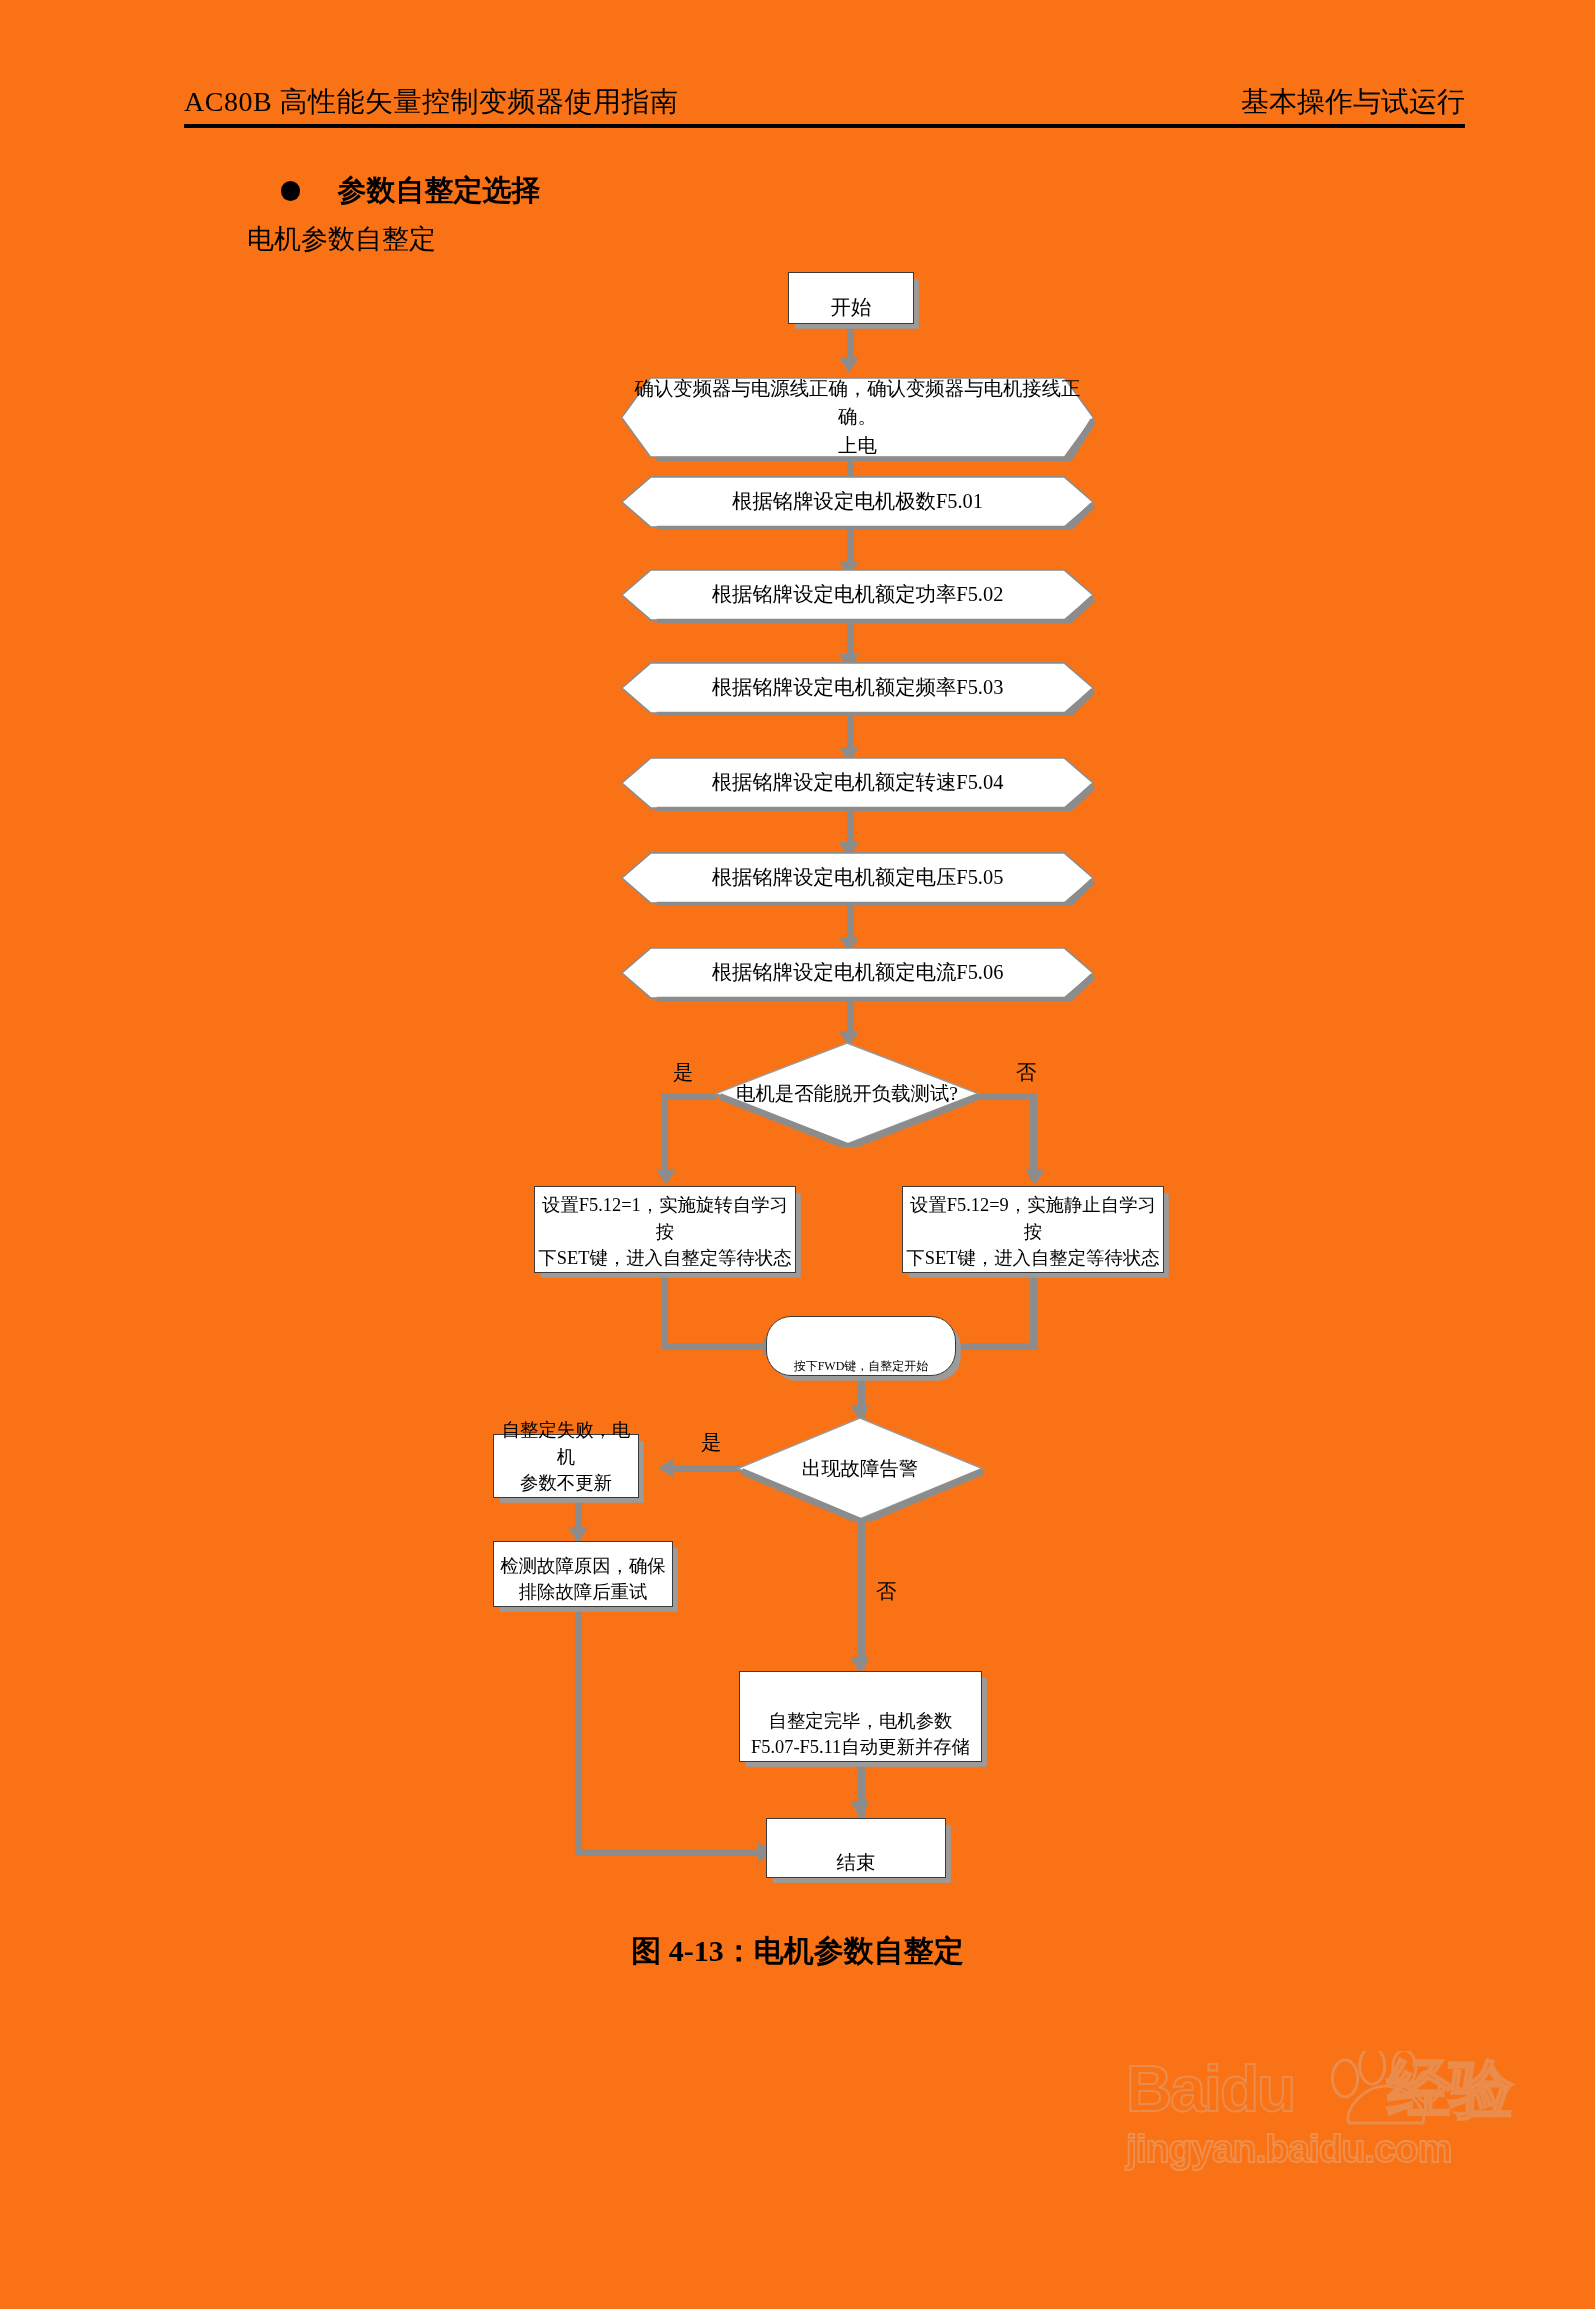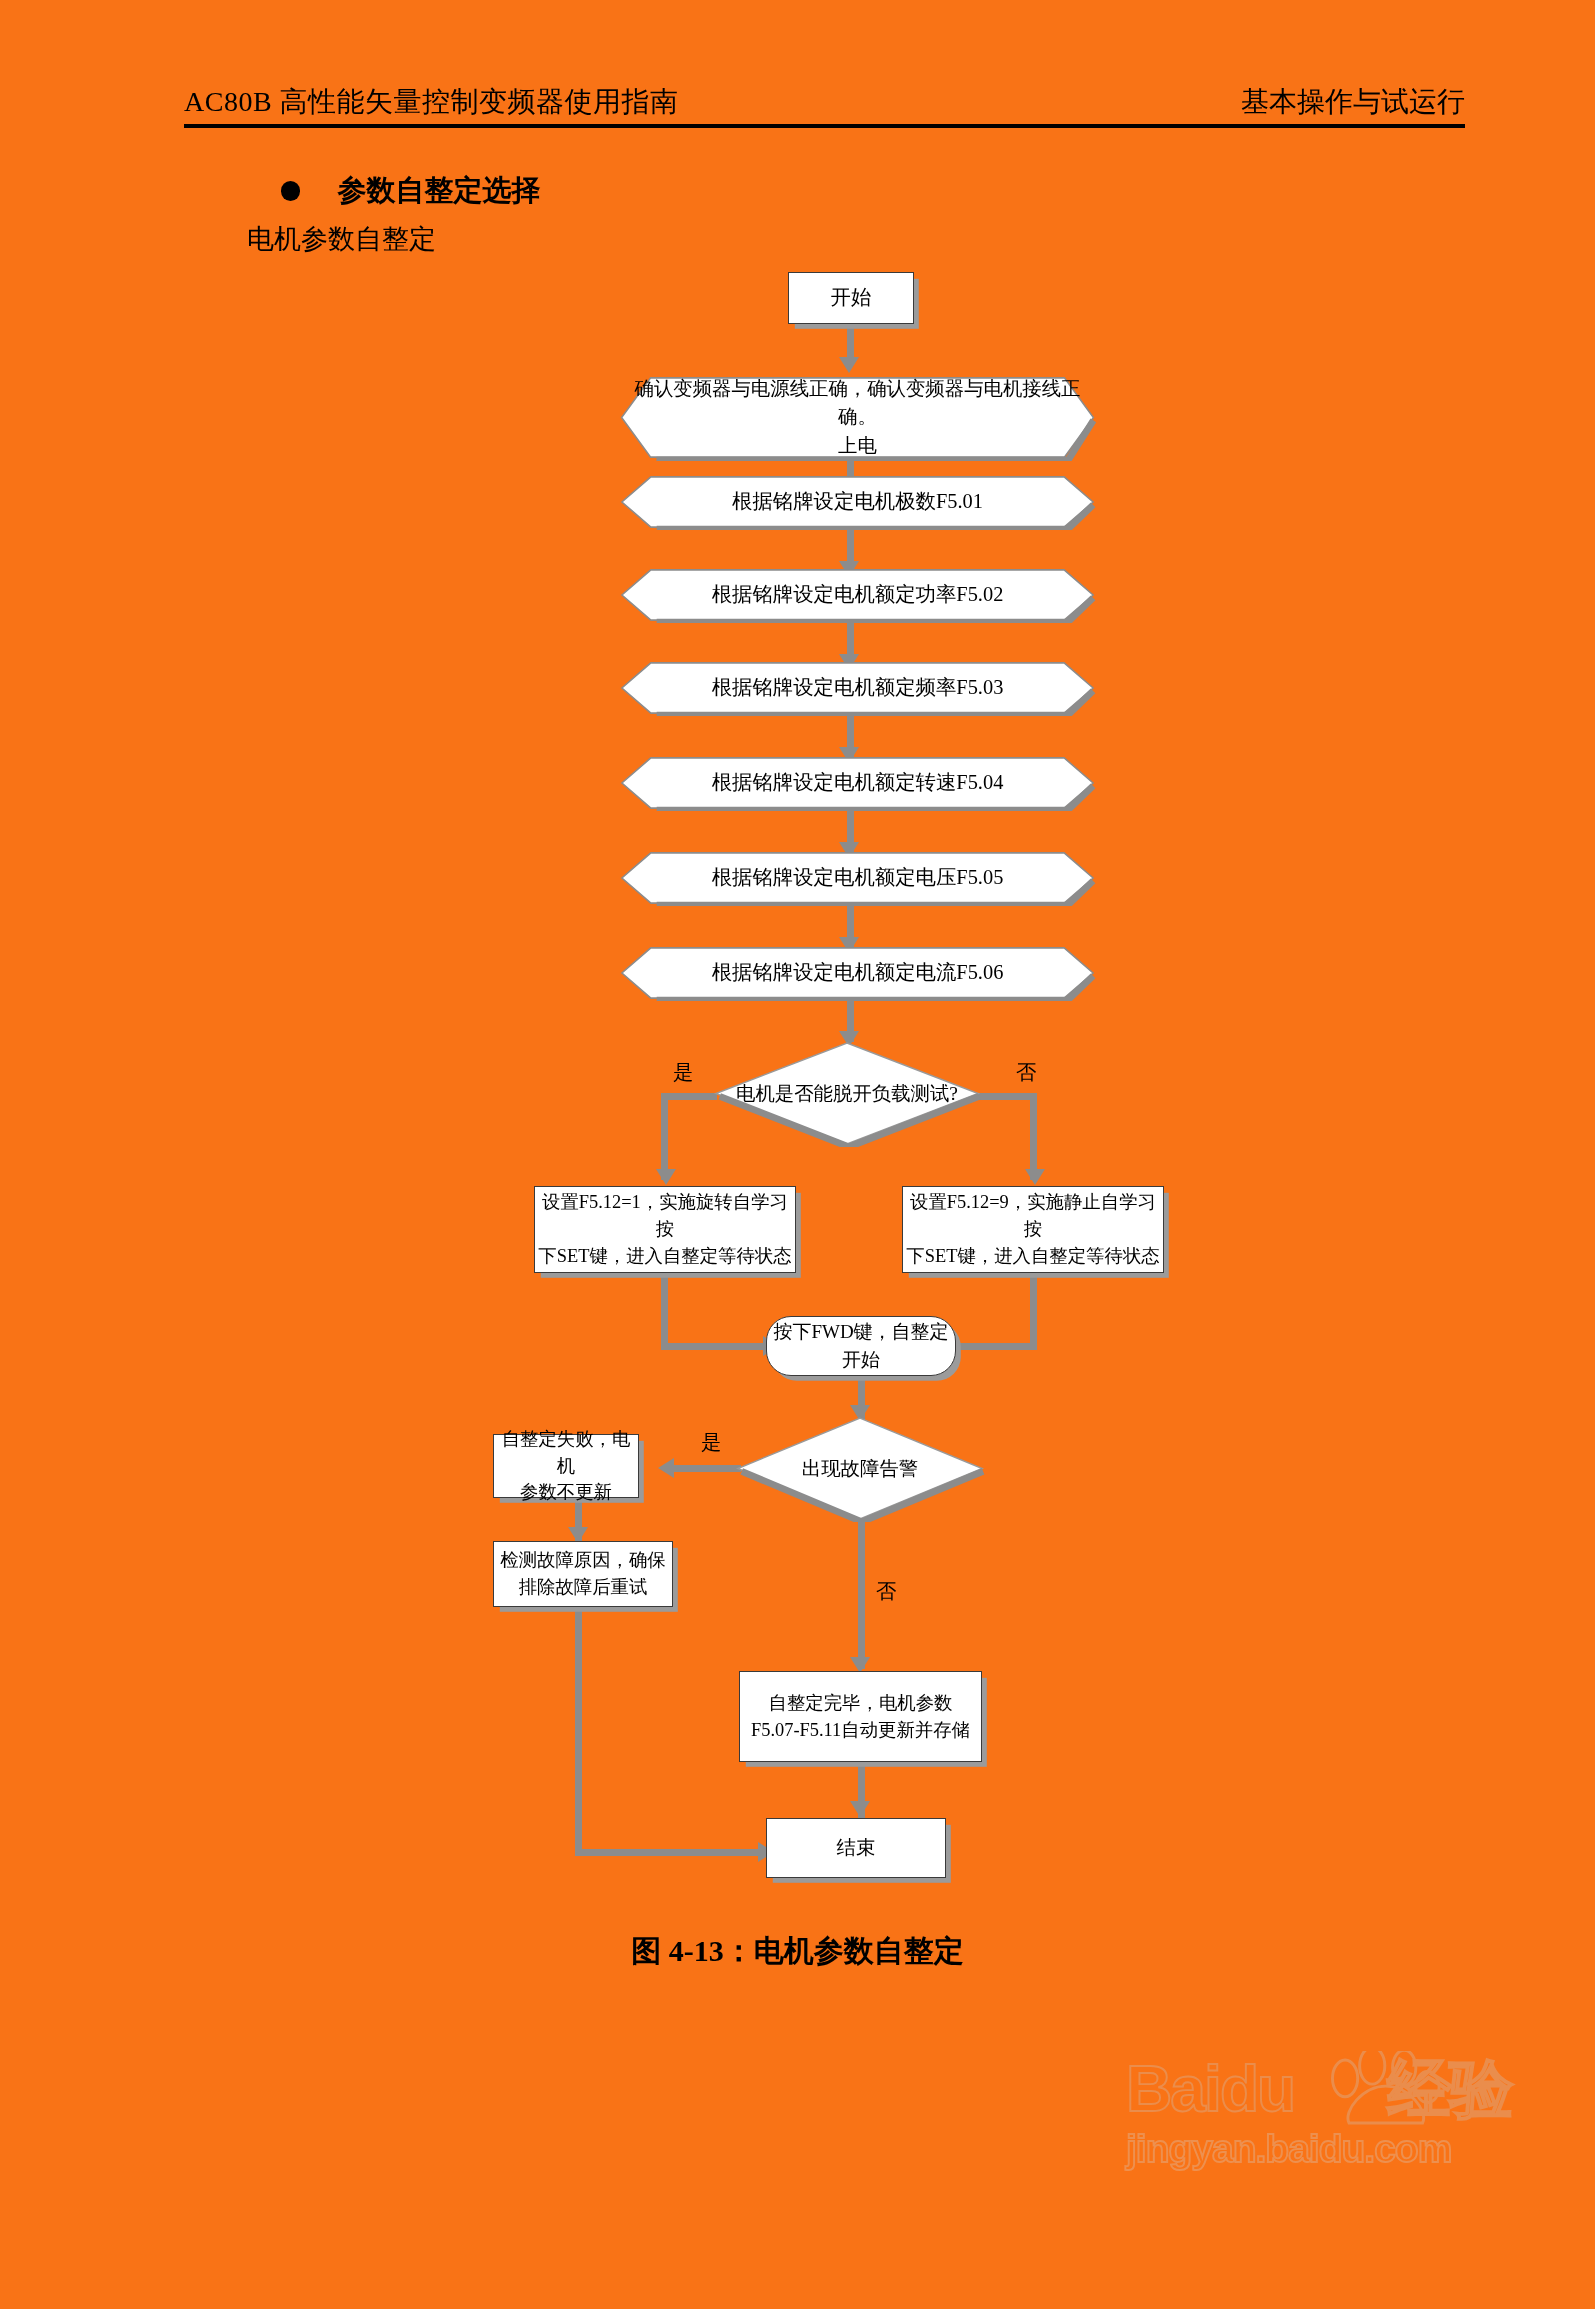--- a/index.html
+++ b/index.html
@@ -48,21 +48,21 @@
     position:absolute; left:247px; top:221px;
     font-size:27px; color:#000;
     font-family:"Liberation Serif","DejaVu Serif",serif;
   }
 
   
   .flow { position:absolute; left:0; top:0; width:1595px; height:2309px; }
 
   .node {
     position:absolute;
-    display:flex; align-items:center; justify-content:center;
+    display:flex; align-items:flex-end; justify-content:center;
     text-align:center;
     color:#000;
     font-family:"Liberation Serif","DejaVu Serif",serif;
     line-height:1.45;
     z-index:3;
   }
 
   
   .rect {
     background:#ffffff;
@@ -275,21 +275,21 @@
     </div>
 
     <div class="conn conn-v" style="left:661px; top:1273px; height:76px;"></div>
     <div class="conn conn-h" style="left:661px; top:1343px; width:107px;"></div>
     <div class="arrow-r" style="left:763px; top:1336px;"></div>
 
     <div class="conn conn-v" style="left:1030px; top:1273px; height:76px;"></div>
     <div class="conn conn-h" style="left:930px; top:1343px; width:107px;"></div>
     <div class="arrow-l" style="left:916px; top:1336px;"></div>
 
-    <div class="node rect" style="left:766px; top:1316px; width:190px; height:60px; font-size:19px;border-radius:25px;">
+    <div class="node rect" style="left:766px; top:1316px; width:190px; height:60px; font-size:12px;border-radius:25px;">
       <span>按下FWD键，自整定开始</span>
     </div>
     <div class="conn conn-v" style="left:858px; top:1376px; height:45px;"></div>
     <div class="arrow-d" style="left:850px; top:1405px;"></div>
 
     <div class="dmdwrap" style="left:733px; top:1415px; width:254px; height:107px;">
       <svg width="254" height="107" viewBox="0 0 262 110">
         <polygon points="131,3 257,55 131,107 5,55" fill="#fff" stroke="#9a9a9a" stroke-width="1.5"></polygon>
         <polyline points="9,58 133,110 258,58" fill="none" stroke="#8c8c8c" stroke-width="7"></polyline>
       </svg>

